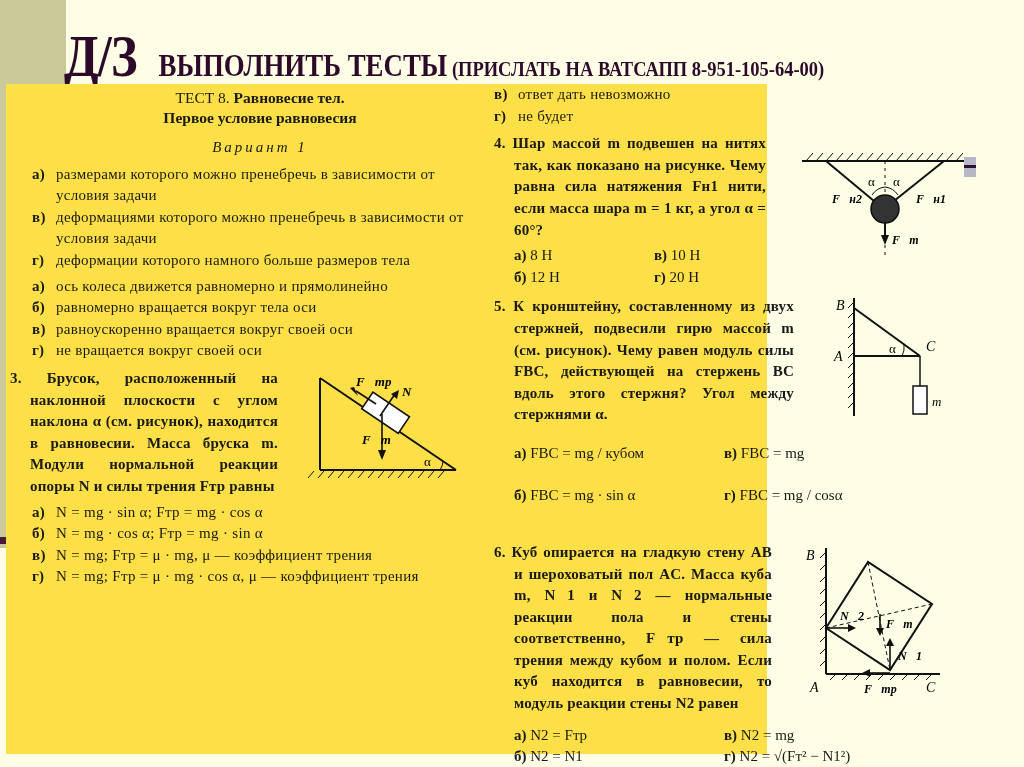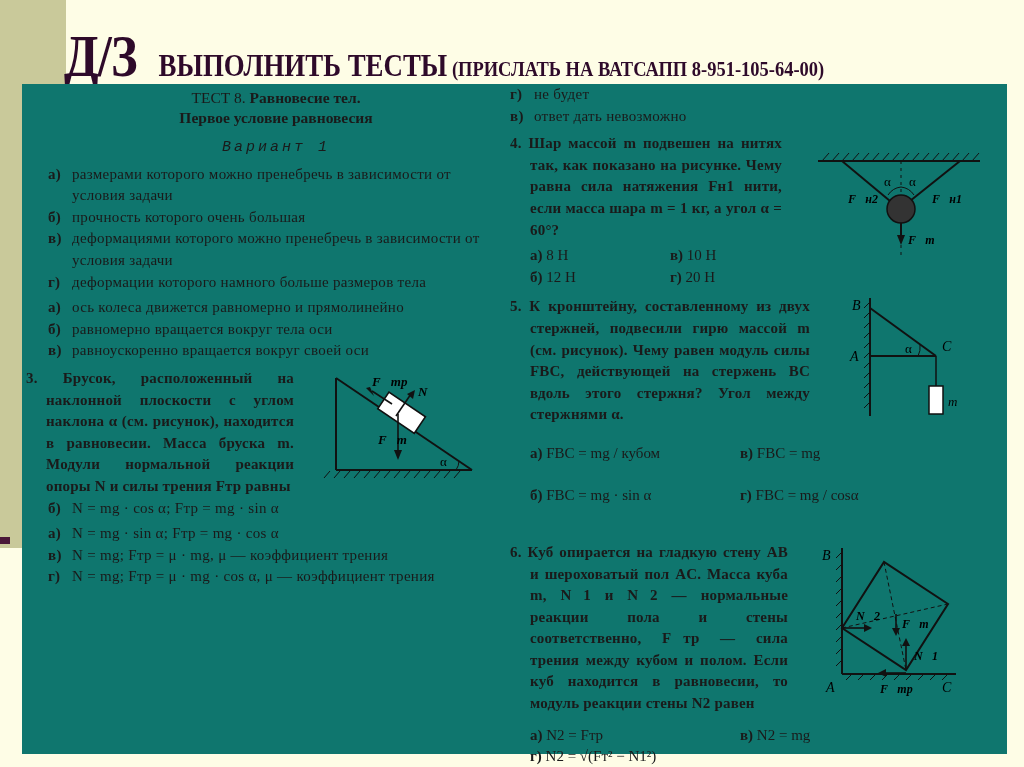--- a/index.html
+++ b/index.html
@@ -31,33 +31,32 @@
   .title .small { font-size: 22px; font-weight: bold; }
   .right-marker {
     position: absolute; left: 964px; top: 157px; width: 12px; height: 20px;
     background: #b8b8c4;
   }
   .right-marker::after {
     content: ""; position: absolute; left: 0; top: 8px; width: 12px; height: 3px; background: #2e1030;
   }
 
   .page {
-    position: absolute; left: 6px; top: 84px; width: 985px; height: 670px;
-    background: #0f766e;
-    margin-left: 16px;
+    position: absolute; left: 6px; top: 84px; width: 761px; height: 670px;
+    background: #fde047;
   }
   .col {
     position: absolute; font-size: 15px; line-height: 21.6px;
   }
   .col-left { left: 4px; top: 4px; width: 460px; }
   .col-right { left: 488px; top: 0px; width: 470px; }
 
   .test-head { text-align: center; font-weight: bold; font-size: 15.5px; line-height: 20px; margin-left: 40px; }
   .test-head .plain { font-weight: normal; }
-  .variant { text-align: center; font-style: italic; letter-spacing: 3px; margin: 9px 0 5px 40px; font-size: 15px; font-family: Liberation Mono, monospace; }
+  .variant { text-align: center; font-style: italic; letter-spacing: 3px; margin: 9px 0 5px 40px; font-size: 15px; }
 
   .q { font-weight: bold; padding-left: 20px; text-indent: -20px; margin-top: 4px; letter-spacing: 0.2px; }
   .opt { padding-left: 46px; text-indent: -24px; letter-spacing: 0.3px; }
   .opt .lbl, .q .num { font-weight: bold; }
   .opt .lbl { display: inline-block; width: 24px; text-indent: 0; }
   .math { font-family: "Liberation Serif", serif; }
 
   .just { text-align: justify; }
   .grid2 { display: grid; grid-template-columns: 140px 140px; padding-left: 20px; font-size: 15px; }
   .grid2.wide { grid-template-columns: 210px 150px; }
@@ -80,29 +79,29 @@
   <div class="col col-left">
     <div class="test-head">
       <span class="plain">ТЕСТ 8.</span>
       <span>Равновесие тел.</span>
     </div>
     <div class="test-head">Первое условие равновесия</div>
     <div class="variant">Вариант 1</div>
 
     <div>
       <div class="opt"><span class="lbl">а)</span><span>размерами которого можно пренебречь в зависимости от условия задачи</span></div>
-      <div class="opt"><span class="lbl">б)</span><span>прочность которого очень большая</span></div>
       <div class="opt"><span class="lbl">в)</span><span>деформациями которого можно пренебречь в зависимости от условия задачи</span></div>
       <div class="opt"><span class="lbl">г)</span><span>деформации которого намного больше размеров тела</span></div>
     </div>
 
     <div style="margin-top:4px;">
       <div class="opt"><span class="lbl">а)</span><span>ось колеса движется равномерно и прямолинейно</span></div>
       <div class="opt"><span class="lbl">б)</span><span>равномерно вращается вокруг тела оси</span></div>
       <div class="opt"><span class="lbl">в)</span><span>равноускоренно вращается вокруг своей оси</span></div>
+      <div class="opt"><span class="lbl">г)</span><span>не вращается вокруг своей оси</span></div>
     </div>
 
     <div style="margin-top:6px; position:relative;">
       <div class="q just" style="width:268px;"><span>3.</span> <span>Брусок, расположенный на наклонной плоскости с углом наклона α (см. рисунок), находится в равновесии. Масса бруска m. Модули нормальной реакции опоры N и силы трения Fтр равны</span></div>
       <svg width="160" height="120" style="left:290px; top:6px;">
         <line x1="20" y1="4" x2="20" y2="96" stroke="#111" stroke-width="2"></line>
         <line x1="20" y1="96" x2="156" y2="96" stroke="#111" stroke-width="2"></line>
         <line x1="20" y1="4" x2="156" y2="96" stroke="#111" stroke-width="2"></line>
         <g stroke="#111" stroke-width="1">
           <line x1="8" y1="104" x2="14" y2="97"></line>
@@ -128,30 +127,30 @@
         <line x1="80" y1="42" x2="95" y2="20" stroke="#111" stroke-width="1.6"></line>
         <polygon points="91,20 99,16 97,25" fill="#111"></polygon>
         <line x1="76" y1="30" x2="56" y2="17" stroke="#111" stroke-width="1.6"></line>
         <polygon points="54,13 50,14 58,22" fill="#111"></polygon>
         <text x="56" y="12" font-size="13" font-style="italic" font-weight="bold">F⃗тр</text>
         <text x="102" y="22" font-size="13" font-style="italic" font-weight="bold">N⃗</text>
         <text x="62" y="70" font-size="13" font-style="italic" font-weight="bold">F⃗т</text>
         <text x="124" y="92" font-size="13">α</text>
         <path d="M140 96 A 16 16 0 0 0 143 87" fill="none" stroke="#111" stroke-width="1"></path>
       </svg>
+      <div class="opt" style="margin-top:4px;"><span class="lbl">а)</span><span class="math">N = mg · sin α; Fтр = mg · cos α</span></div>
       <div class="opt"><span class="lbl">б)</span><span class="math">N = mg · cos α; Fтр = mg · sin α</span></div>
-      <div class="opt" style="margin-top:4px;"><span class="lbl">а)</span><span class="math">N = mg · sin α; Fтр = mg · cos α</span></div>
       <div class="opt"><span class="lbl">в)</span><span class="math">N = mg; Fтр = μ · mg, μ — коэффициент трения</span></div>
       <div class="opt"><span class="lbl">г)</span><span class="math">N = mg; Fтр = μ · mg · cos α, μ — коэффициент трения</span></div>
     </div>
   </div>
 
   <div class="col col-right">
+    <div class="opt" style="padding-left:24px;"><span class="lbl">в)</span><span>ответ дать невозможно</span></div>
     <div class="opt" style="padding-left:24px;"><span class="lbl">г)</span><span>не будет</span></div>
-    <div class="opt" style="padding-left:24px;"><span class="lbl">в)</span><span>ответ дать невозможно</span></div>
 
     <div style="margin-top:6px; position:relative;">
       <div class="q just" style="width:272px;"><span>4.</span> <span>Шар массой m подвешен на нитях так, как показано на рисунке. Чему равна сила натяжения Fн1 нити, если масса шара m = 1 кг, а угол α = 60°?</span></div>
       <div class="grid2" style="margin-top:4px;">
         <div><b>а)</b> <span>8 Н</span></div>
         <div><b>в)</b> <span>10 Н</span></div>
         <div><b>б)</b> <span>12 Н</span></div>
         <div><b>г)</b> <span>20 Н</span></div>
       </div>
       <svg width="170" height="130" style="left:300px; top:-4px;">
@@ -267,17 +266,18 @@
         <text x="16" y="154" font-size="14" font-style="italic">A</text>
         <text x="132" y="154" font-size="14" font-style="italic">C</text>
         <text x="46" y="82" font-size="12" font-style="italic" font-weight="bold">N⃗2</text>
         <text x="92" y="90" font-size="12" font-style="italic" font-weight="bold">F⃗т</text>
         <text x="104" y="122" font-size="12" font-style="italic" font-weight="bold">N⃗1</text>
         <text x="70" y="155" font-size="12" font-style="italic" font-weight="bold">F⃗тр</text>
       </svg>
       <div class="grid2 wide" style="margin-top:10px;">
         <div><b>а)</b> <span class="math">N2 = Fтр</span></div>
         <div><b>в)</b> <span class="math">N2 = mg</span></div>
+        <div><b>б)</b> <span class="math">N2 = N1</span></div>
         <div><b>г)</b> <span class="math">N2 = √(Fт² − N1²)</span></div>
       </div>
     </div>
   </div>
 </div>
 
 </body></html>

